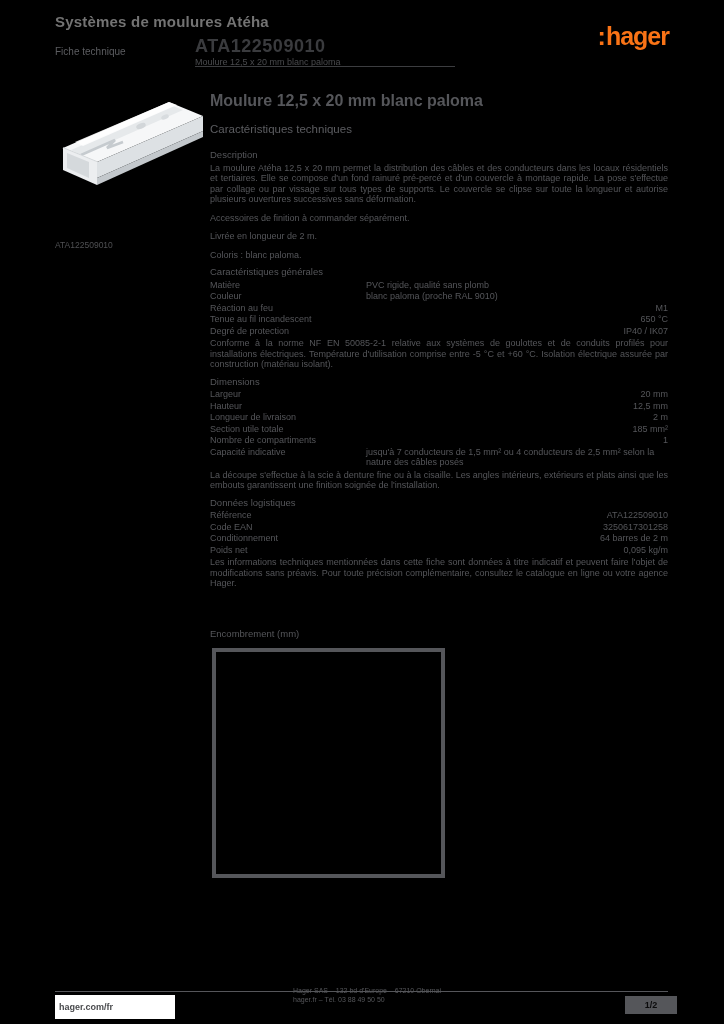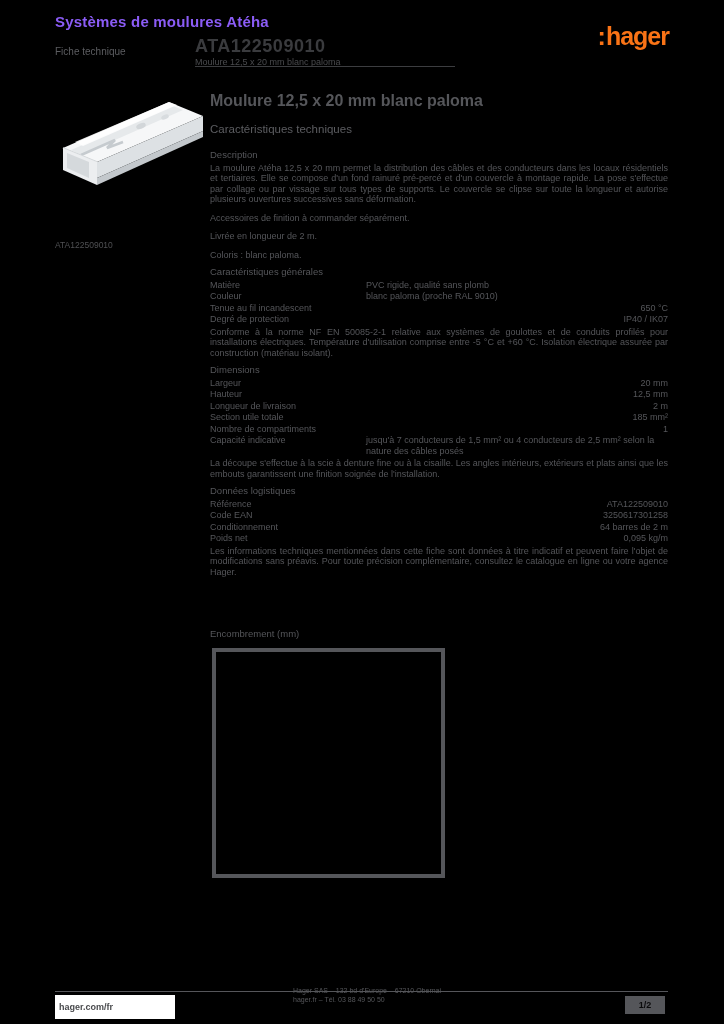--- a/index.html
+++ b/index.html
@@ -1,20 +1,20 @@
 <!DOCTYPE html>
 <html><head>
 <meta charset="utf-8">
 <style>
   html,body{margin:0;padding:0;background:#000;}
   body{width:724px;height:1024px;position:relative;overflow:hidden;
        font-family:"Liberation Sans",sans-serif;color:#55565A;}
   .abs{position:absolute;}
   
-  .family{left:55px;top:13px;font-size:15px;font-weight:bold;color:#8b5cf6;letter-spacing:.2px;}
+  .family{left:55px;top:13px;font-size:15px;font-weight:bold;color:#737373;letter-spacing:.2px;}
   .doctype{left:55px;top:46px;font-size:10px;color:#5c5d61;}
   .bigref{left:195px;top:36px;font-size:18px;font-weight:bold;color:#3a3b3e;letter-spacing:.5px;}
   .refsub{left:195px;top:57px;font-size:9px;color:#4a4b4e;}
   .hdr-rule{left:195px;top:66px;width:260px;height:1px;background:#3c3d40;}
   .logo{right:55px;top:22px;font-size:25px;font-weight:bold;color:#f97316;letter-spacing:-1px;margin-left:43px;}
   .logo .colon{margin-right:1px;}
   
   .prod-img{left:57px;top:90px;width:150px;height:107px;}
   .prod-caption{left:55px;top:240px;font-size:8.5px;color:#4f5053;}
   
@@ -30,21 +30,21 @@
   .spec-value{flex:1;}
   .spec-value.right{text-align:right;}
   
   .drawing-heading{left:210px;top:628px;font-size:9.5px;font-weight:normal;color:#55565A;}
   .drawing-box{left:212px;top:648px;width:225px;height:222px;border:4px solid #55565A;background:transparent;}
   
   .foot-rule{left:55px;top:991px;width:613px;height:1px;background:#55565A;}
   .site-box{left:55px;top:995px;width:120px;height:24px;background:#ffffff;display:flex;align-items:center;padding-left:4px;box-sizing:border-box;}
   .site-box span{font-size:9px;color:#4a4b4e;font-weight:bold;}
   .foot-company{left:293px;top:987px;width:200px;font-size:7px;line-height:8.5px;color:#55565A;}
-  .page-box{left:625px;top:996px;width:40px;height:18px;background:#55565A;display:flex;align-items:center;justify-content:center;}
+  .page-box{left:625px;top:996px;width:52px;height:18px;background:#55565A;display:flex;align-items:center;justify-content:center;}
   .page-box span{font-size:9px;font-weight:bold;color:#0b0b0c;}
 </style>
 </head>
 <body>
 
 <div class="abs family">Systèmes de moulures Atéha</div>
 <div class="abs doctype">Fiche technique</div>
 <div class="abs bigref">ATA122509010</div>
 <div class="abs refsub">Moulure 12,5 x 20 mm blanc paloma</div>
 <div class="abs hdr-rule"></div>
@@ -84,20 +84,24 @@
     <div class="blk-line">Livrée en longueur de 2 m.</div>
     <div class="blk-line">Coloris : blanc paloma.</div>
     <div class="blk-heading">Caractéristiques générales</div>
     <div class="spec-row">
       <div class="spec-label">Matière</div>
       <div class="spec-value">PVC rigide, qualité sans plomb</div>
     </div>
     <div class="spec-row">
       <div class="spec-label">Couleur</div>
       <div class="spec-value">blanc paloma (proche RAL 9010)</div>
+    </div>
+    <div class="spec-row">
+      <div class="spec-label">Réaction au feu</div>
+      <div class="spec-value right">M1</div>
     </div>
     <div class="spec-row">
       <div class="spec-label">Tenue au fil incandescent</div>
       <div class="spec-value right">650 °C</div>
     </div>
     <div class="spec-row">
       <div class="spec-label">Degré de protection</div>
       <div class="spec-value right">IP40 / IK07</div>
     </div>
     <div class="blk-paragraph">Conforme à la norme NF EN 50085-2-1 relative aux systèmes de goulottes et de conduits profilés pour installations électriques. Température d'utilisation comprise entre -5 °C et +60 °C. Isolation électrique assurée par construction (matériau isolant).</div>

